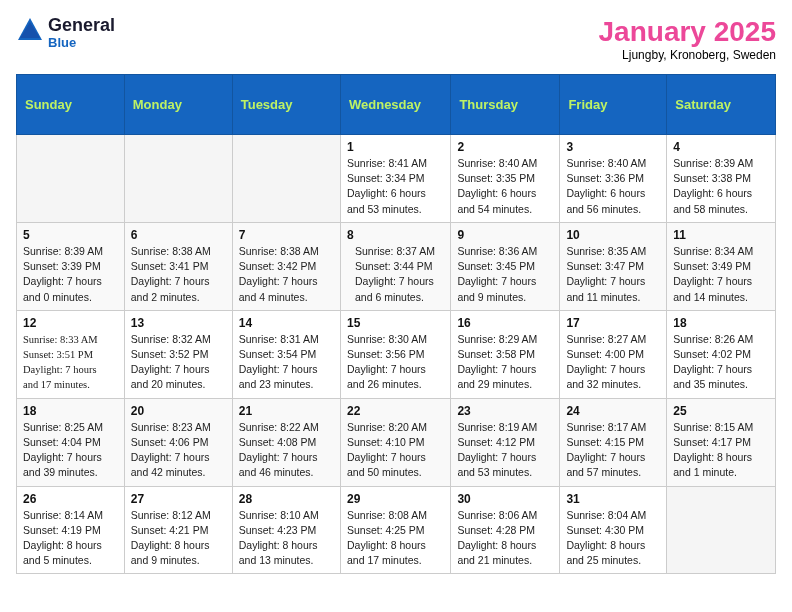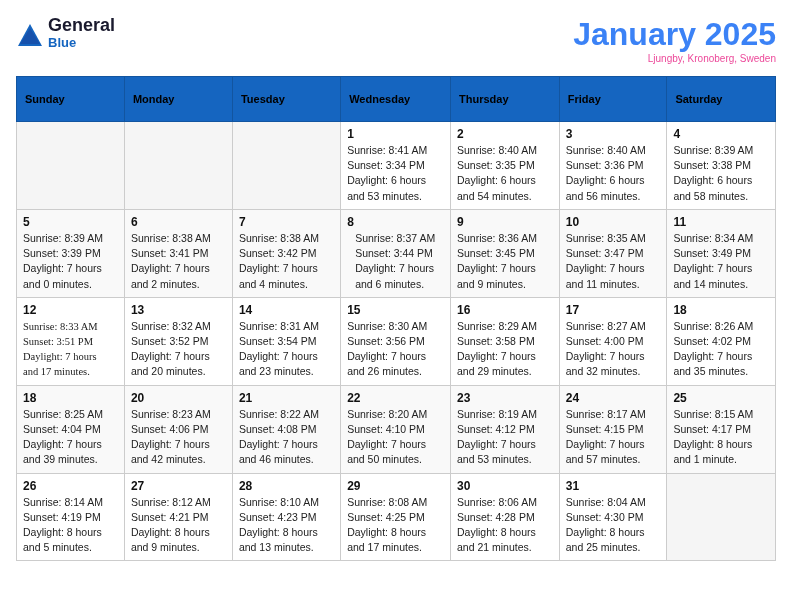--- a/index.html
+++ b/index.html
@@ -11,21 +11,21 @@
       padding: 16px;
     }
     .header {
       display: flex;
       justify-content: space-between;
       align-items: flex-start;
       margin-bottom: 12px;
     }
     .logo {
       display: flex;
-      align-items: flex-end;
+      align-items: flex-start;
       gap: 4px;
     }
     .logo-text-general {
       font-size: 18px;
       font-weight: bold;
       color: #1a1a2e;
       line-height: 1.1;
     }
     .logo-text-blue {
       font-size: 13px;
@@ -34,39 +34,39 @@
       line-height: 1.1;
     }
     .logo-icon {
       width: 28px;
       height: 28px;
     }
     .title-block {
       text-align: right;
     }
     .month-title {
-      font-size: 32px;
+      font-size: 28px;
       font-weight: bold;
-      color: #3b82f6;
+      color: #ec4899;
     }
     .location-title {
-      font-size: 10px;
-      color: #ec4899;
+      font-size: 12px;
+      color: #000000;
     }
     .calendar {
       width: 100%;
       border-collapse: collapse;
       border: 1px solid #ccc;
     }
     .calendar th {
       background-color: #1565c0;
-      color: #000000;
+      color: #bef264;
       text-align: left;
-      padding: 16px 8px;
-      font-size: 11px;
+      padding: 22px 8px;
+      font-size: 13px;
       border: 1px solid #1255a0;
     }
     .calendar td {
       vertical-align: top;
       padding: 5px 6px;
       border: 1px solid #ccc;
       width: 113px;
       min-height: 80px;
       font-size: 11px;
       color: #333;

